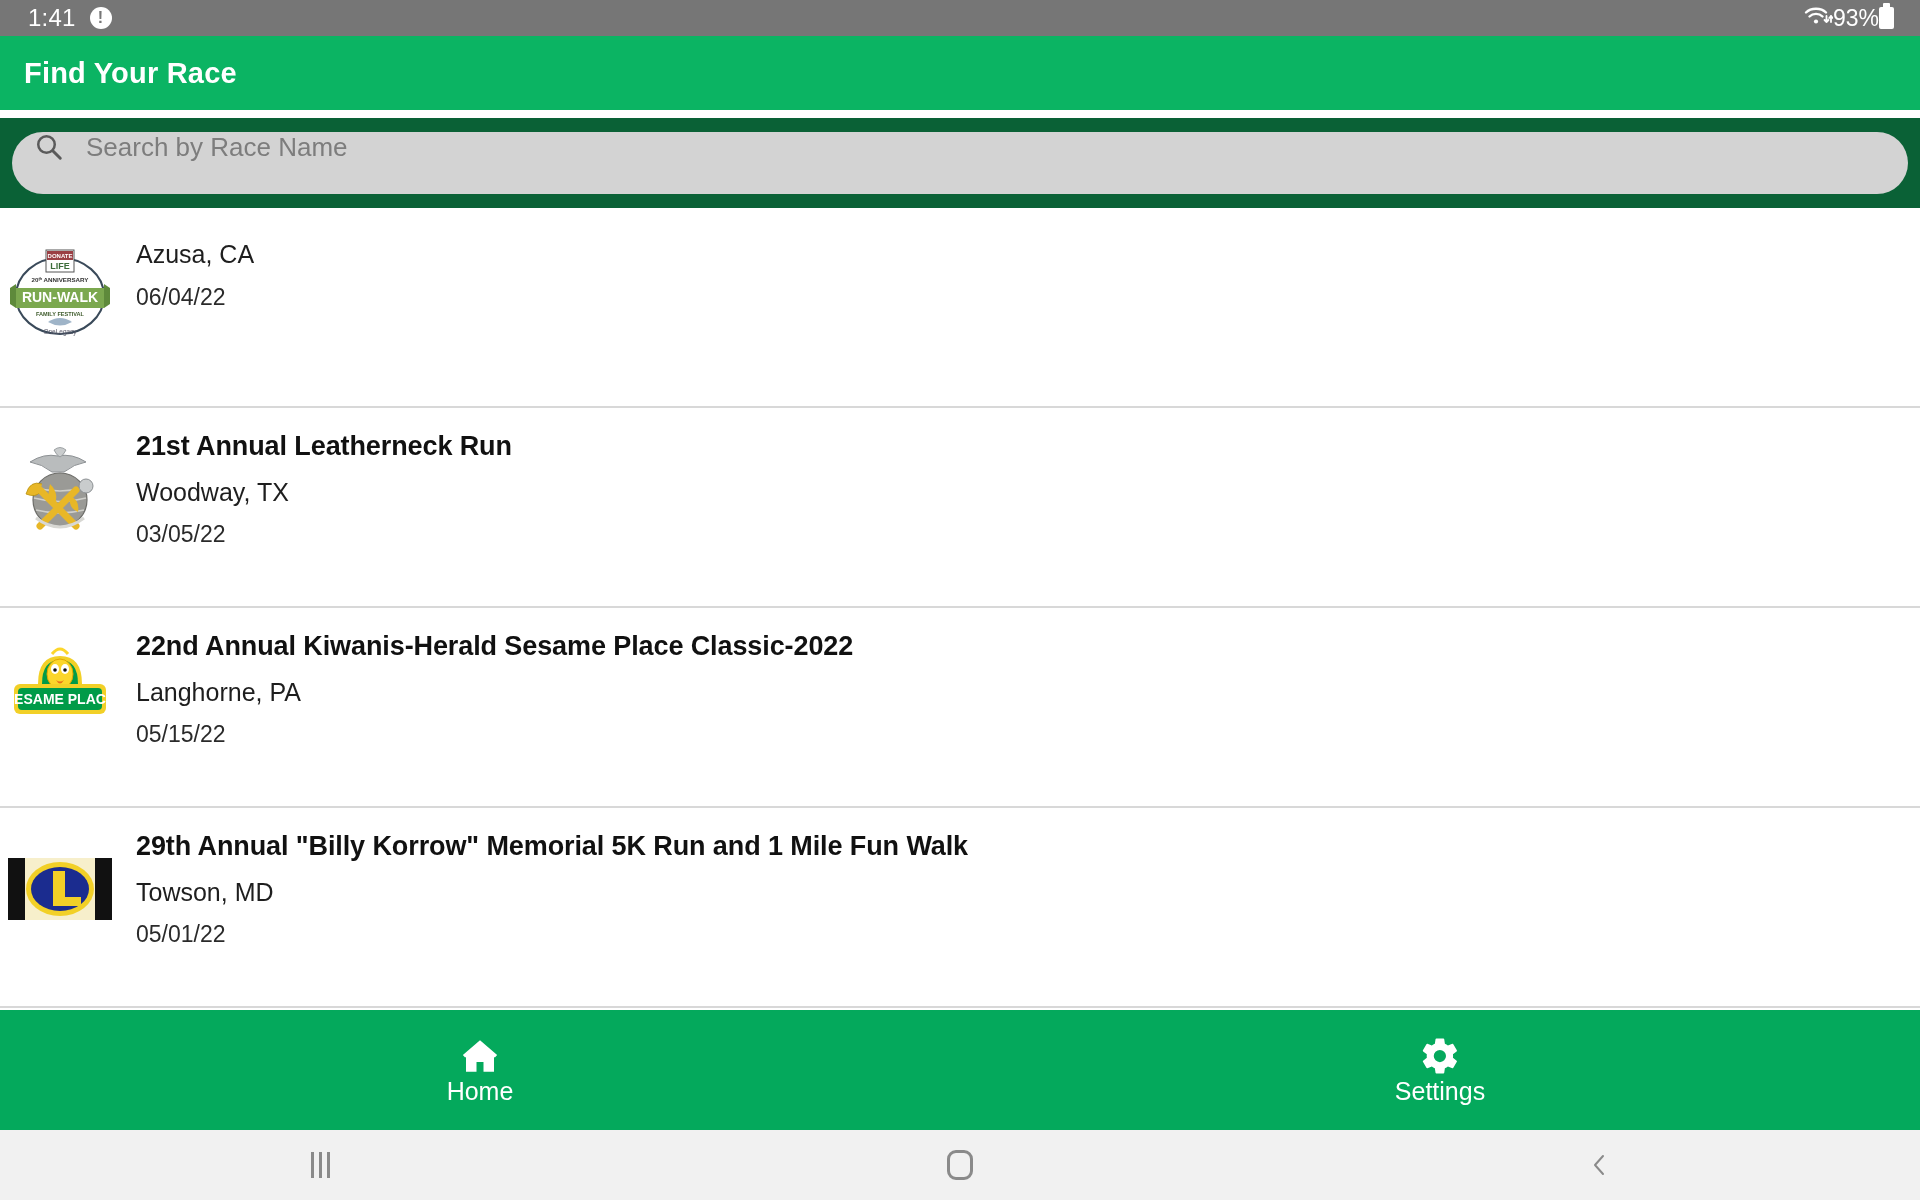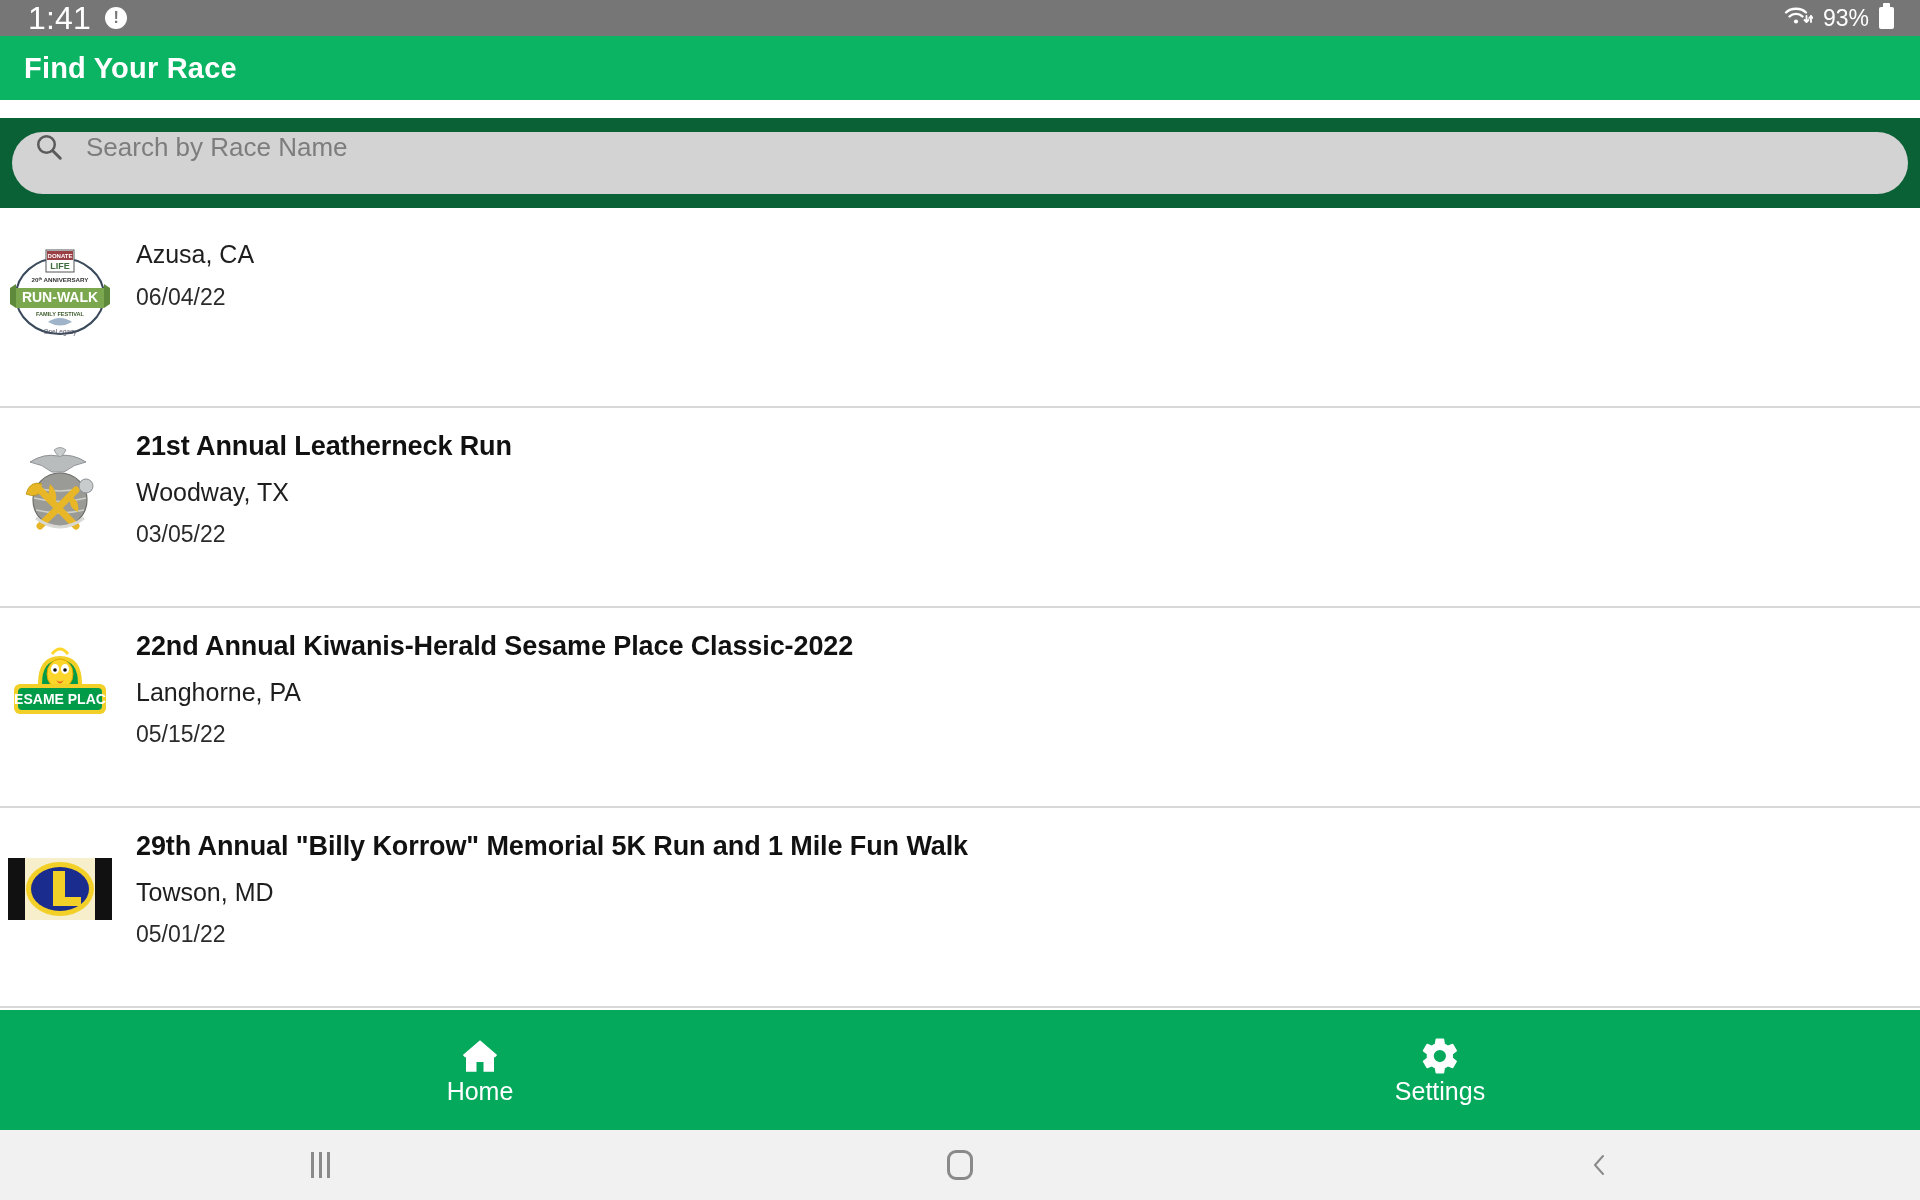--- a/index.html
+++ b/index.html
@@ -12,40 +12,40 @@
   #app { position:relative; width:1920px; height:1200px; }
 
   
   .statusbar{
     position:absolute; top:0; left:0; width:1920px; height:36px;
     background:#767676; color:#ffffff;
     display:flex; align-items:center; justify-content:space-between;
     padding:0 26px 0 28px;
   }
   .sb-left{ display:flex; align-items:center; gap:14px; }
-  .sb-clock{ font-size:32px; letter-spacing:.2px; }
+  .sb-clock{ font-size:24px; letter-spacing:.2px; }
   .sb-alert{
     width:22px; height:22px; border-radius:50%;
     background:#ffffff; color:#767676;
     font-size:16px; font-weight:bold; line-height:22px; text-align:center;
   }
-  .sb-right{ display:flex; align-items:center; gap:10px; }
+  .sb-right{ display:flex; align-items:center; }
   .sb-battpct{ font-size:23px; }
   .sb-batt{
     width:15px; height:22px; background:#ffffff; border-radius:2px;
     position:relative;
   }
   .sb-batt::before{
     content:""; position:absolute; top:-4px; left:4px;
     width:7px; height:4px; background:#ffffff; border-radius:1px 1px 0 0;
   }
 
   
   .appbar{
-    position:absolute; top:36px; left:0; width:1920px; height:64px;
+    position:absolute; top:36px; left:0; width:1920px; height:74px;
     background:#0BB463;
     display:flex; align-items:center;
   }
   .appbar-title{
     color:#ffffff; font-size:29px; font-weight:bold;
     padding-left:24px; letter-spacing:.2px;
   }
 
   
   .searchstrip{

